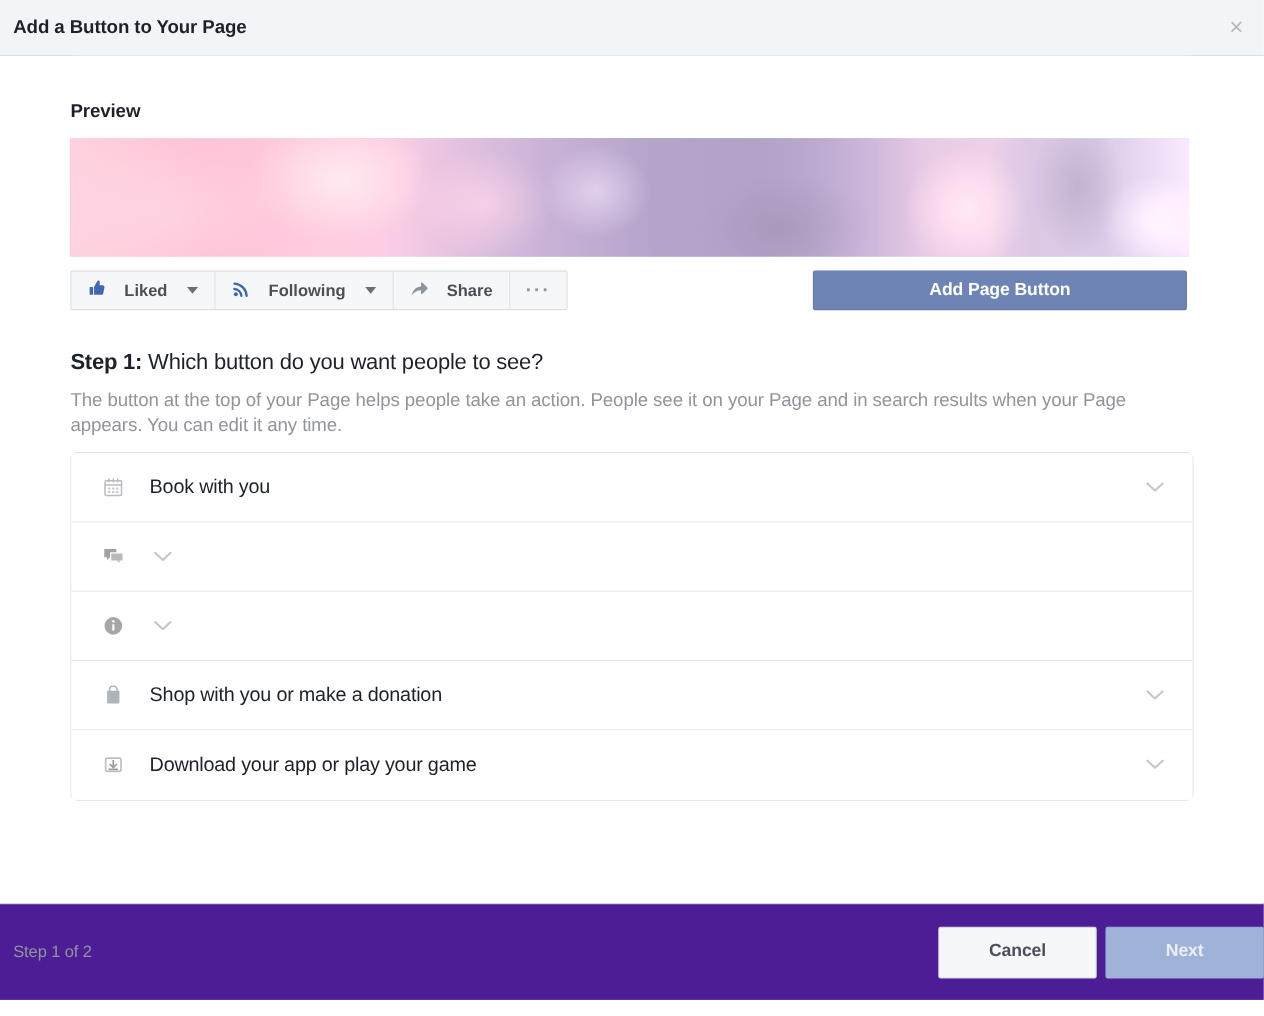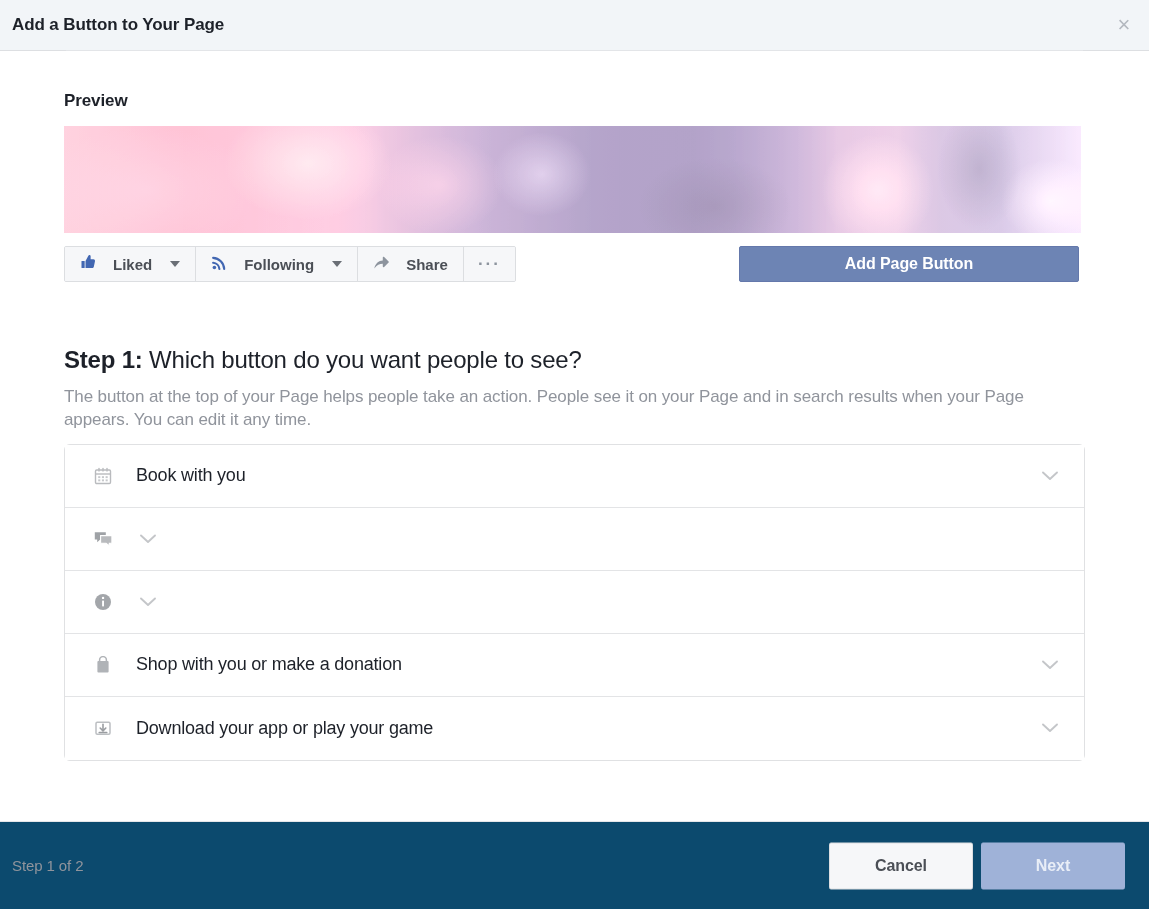--- a/index.html
+++ b/index.html
@@ -183,22 +183,22 @@
     font-weight: bold;
     display: flex;
     align-items: center;
     justify-content: center;
     cursor: pointer;
     letter-spacing: -0.1px;
   }
 
   
   .step-heading {
-    margin-top: 64px;
-    font-size: 24px;
+    margin-top: 36px;
+    font-size: 20px;
     color: #1d2129;
     letter-spacing: -0.2px;
   }
   .step-heading b { font-weight: bold; }
   .step-desc {
     margin-top: 12px;
     font-size: 17px;
     color: #90949c;
     line-height: 1.35;
     max-width: 985px;
@@ -244,33 +244,33 @@
     justify-content: center;
     width: 24px;
     height: 24px;
   }
 
   
   .dialog-footer {
     position: relative;
     height: 88px;
     border-top: 1px solid #e5e6e9;
-    background: #0c4a6e;
+    background: #4c1d95;
     display: flex;
     align-items: center;
     padding: 0 12px;
   }
   .step-counter {
     font-size: 15px;
     color: #90949c;
     letter-spacing: -0.1px;
   }
   .footer-actions {
     position: absolute;
-    right: 24px;
+    right: 0;
     top: 50%;
     transform: translateY(-50%);
     display: flex;
     gap: 8px;
   }
   .btn-cancel {
     width: 144px;
     height: 47px;
     background: #f6f7f9;
     border: 1px solid #dcdee1;

